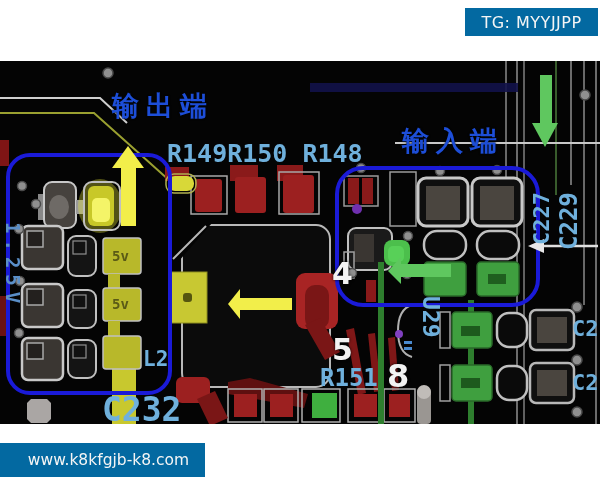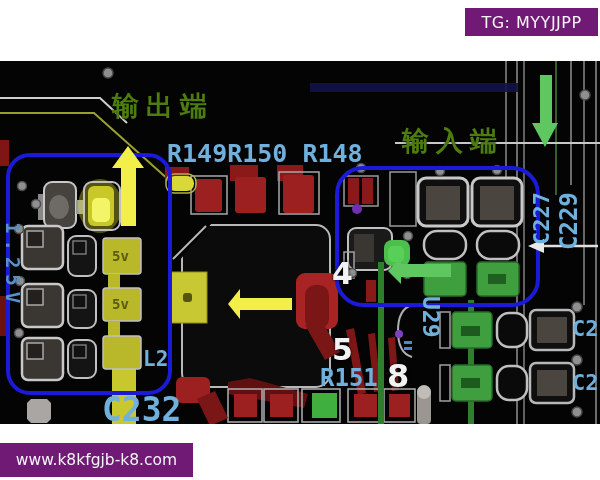--- a/index.html
+++ b/index.html
@@ -1,24 +1,24 @@
 <!DOCTYPE html>
 <html><head>
 <meta charset="utf-8">
 <style>
   html,body{margin:0;padding:0;background:#ffffff;}
   #stage{position:relative;width:600px;height:480px;background:#ffffff;overflow:hidden;
          font-family:"DejaVu Sans",sans-serif;}
   #photo-svg{position:absolute;left:0;top:61px;width:600px;height:363px;display:block;}
-  .wm{position:absolute;background:#701a75;color:#f5f5f5;display:flex;align-items:center;
+  .wm{position:absolute;background:#0369a1;color:#f5f5f5;display:flex;align-items:center;
       justify-content:center;font-family:"DejaVu Sans",sans-serif;}
   #wm-tg{left:465px;top:8px;width:133px;height:28px;font-size:16px;letter-spacing:.5px;}
-  #wm-url{left:0;top:443px;width:193px;height:34px;font-size:15.5px;}
+  #wm-url{left:0;top:443px;width:193px;height:34px;font-size:15.5px;padding-left:12px;}
   .lbl{position:absolute;white-space:pre;line-height:1.05;}
-  .cn{color:#4d7c0f;font-size:27px;letter-spacing:7px;font-weight:bold;
+  .cn{color:#1d4ed8;font-size:27px;letter-spacing:7px;font-weight:bold;
       text-shadow:0 0 2px #000;}
   .sk{color:#6fb0dc;font-family:"DejaVu Sans Mono",monospace;font-weight:bold;}
   .wh{color:#f2f2f2;font-family:"DejaVu Sans",sans-serif;font-weight:bold;
       text-shadow:0 0 3px #000;}
   .rot90{transform:rotate(90deg);transform-origin:0 0;}
   .rotm90{transform:rotate(-90deg);transform-origin:0 0;}
   .tiny5v{color:#5a5a16;font-size:14px;font-weight:bold;font-family:"DejaVu Sans Mono",monospace;}
 </style>
 </head>
 <body>

